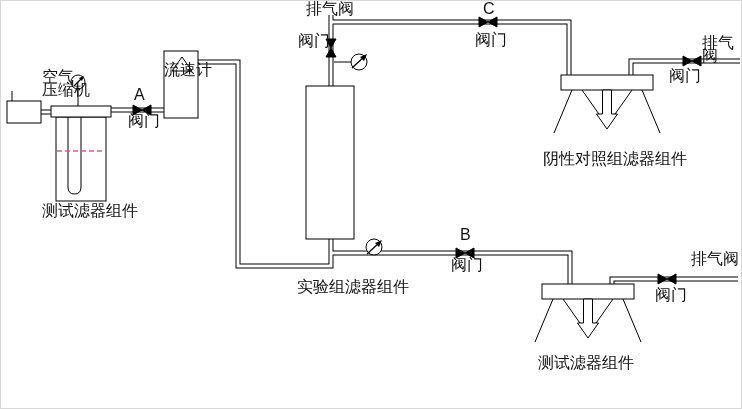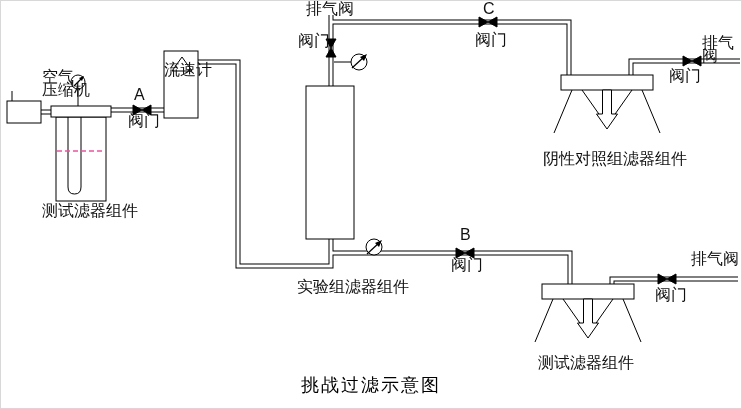--- a/index.html
+++ b/index.html
@@ -166,15 +166,14 @@
   <div class="lbl" style="left:668px;top:68px;">阀门</div>
 
   <div class="lbl" style="left:459px;top:227px;">B</div>
   <div class="lbl" style="left:450px;top:257px;">阀门</div>
 
   <div class="lbl" style="left:537px;top:355px;">测试滤器组件</div>
 
   <div class="lbl" style="left:690px;top:251px;">排气阀</div>
   <div class="lbl" style="left:654px;top:287px;">阀门</div>
 
-  <div class="title" style="top:372px;">挑战过滤示意图</div>
 
 </div>
 
 </body></html>

